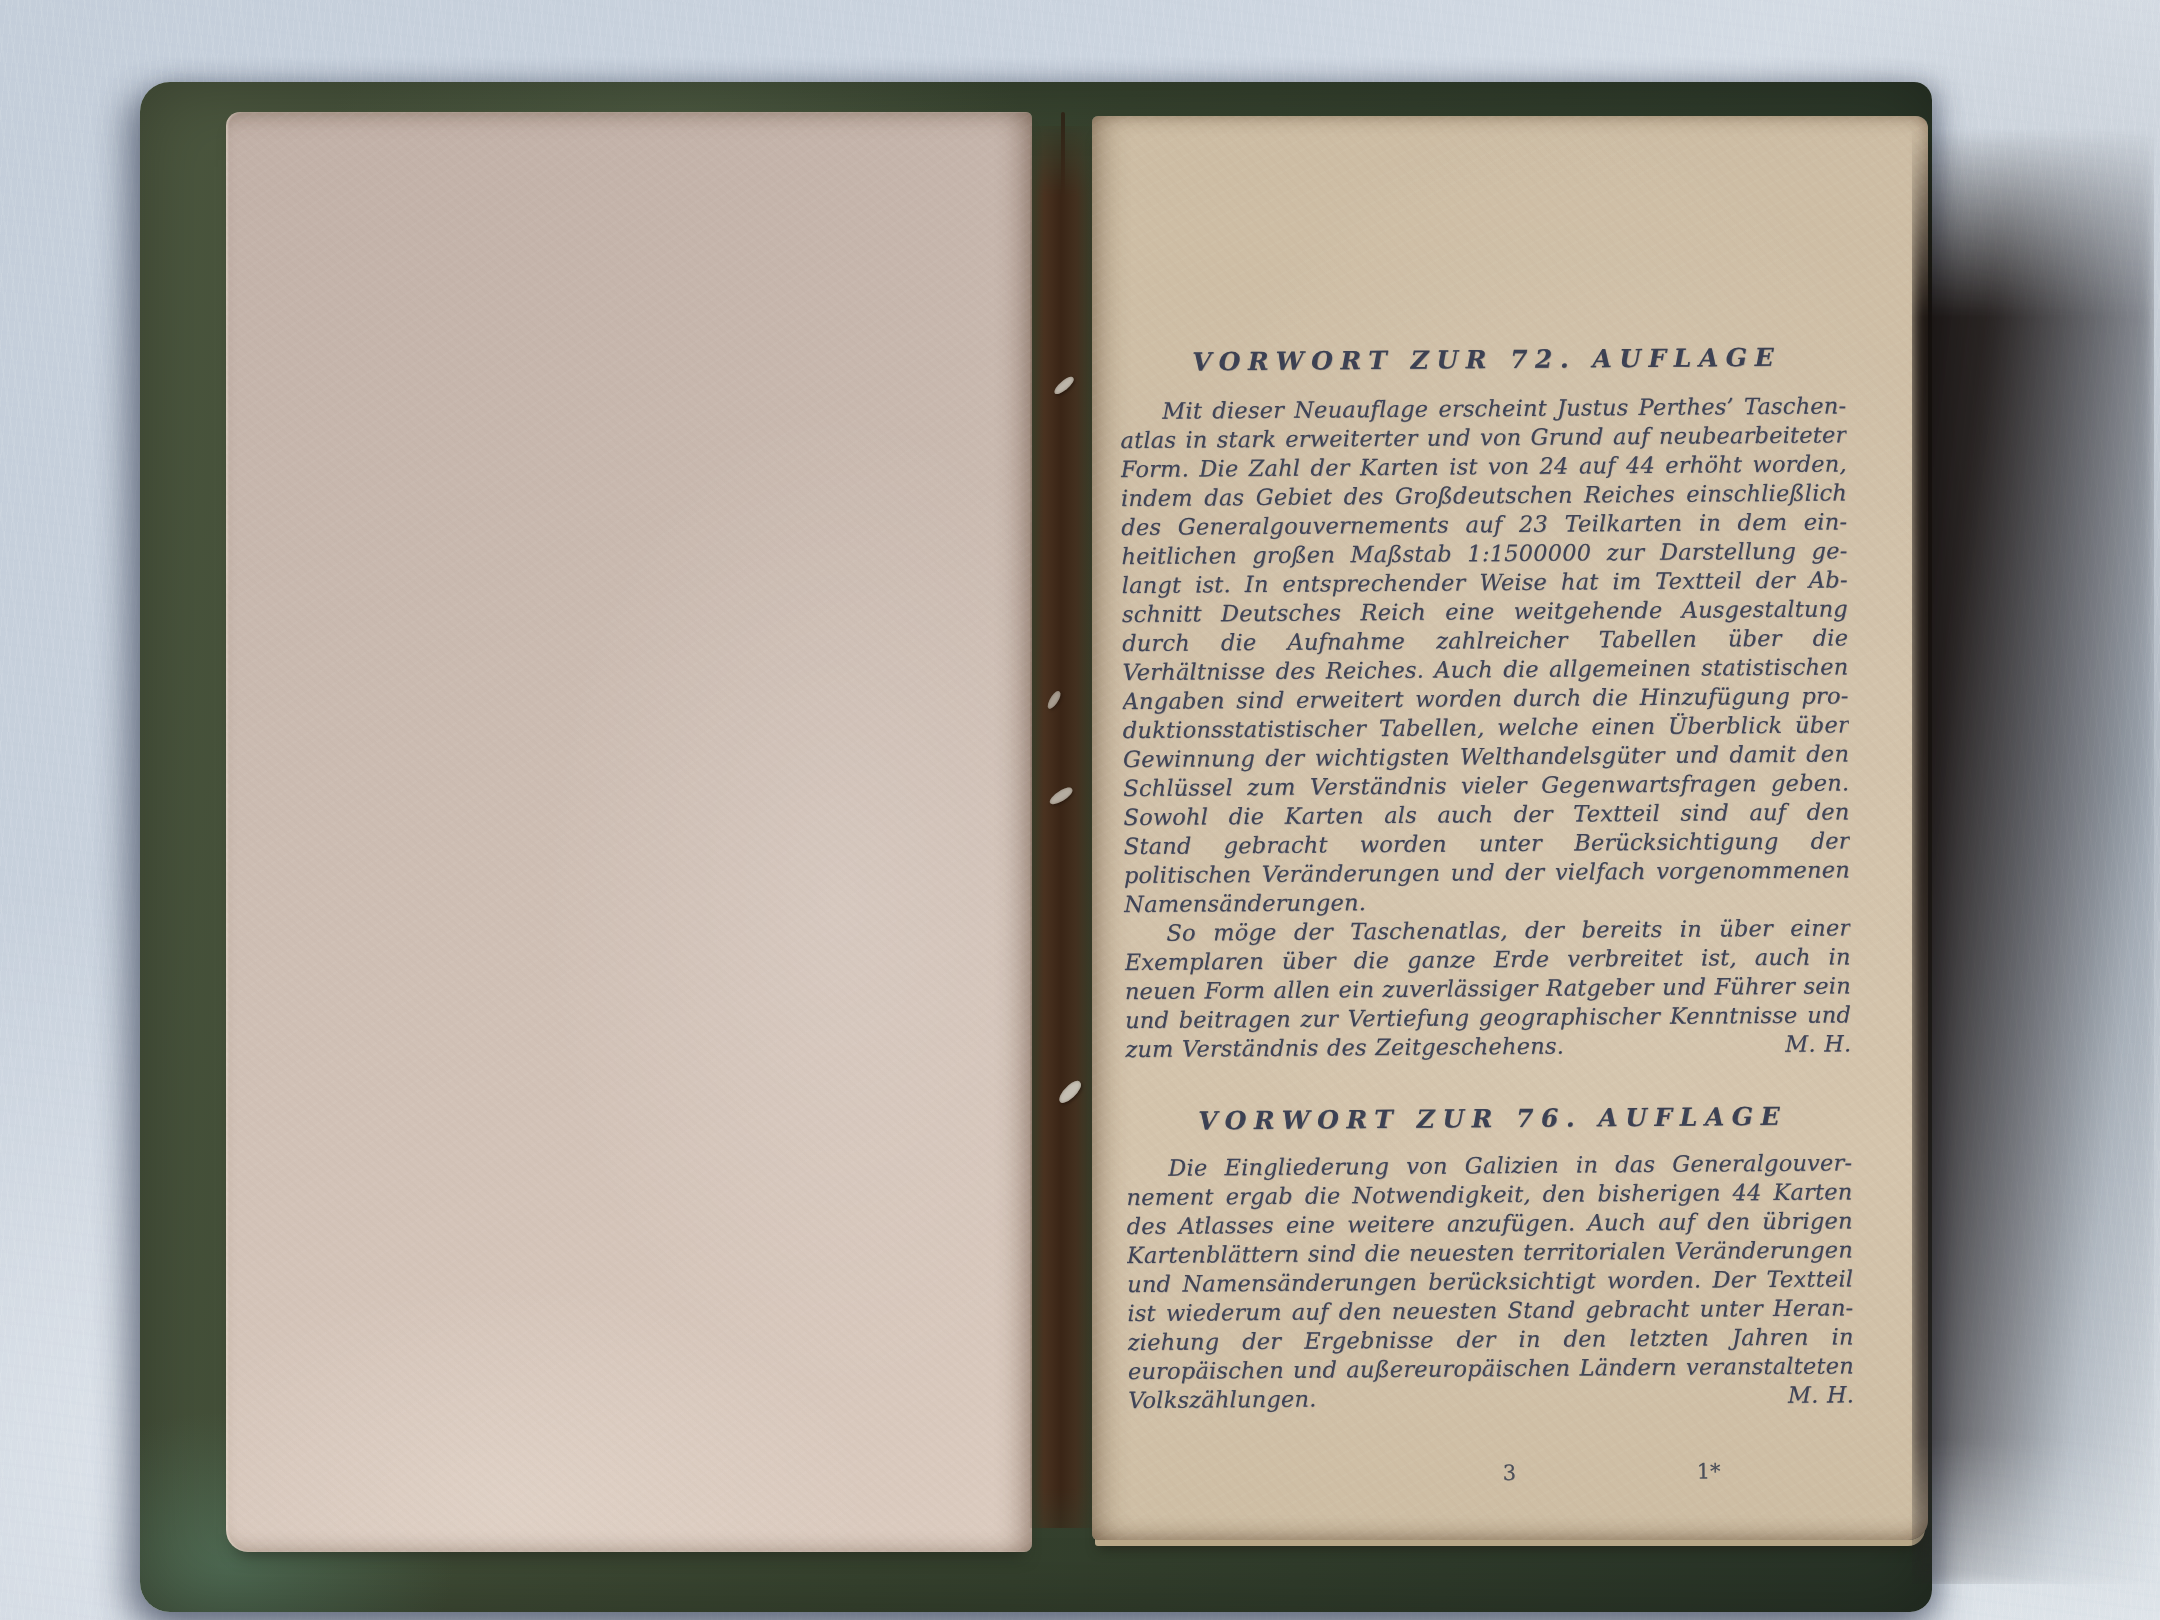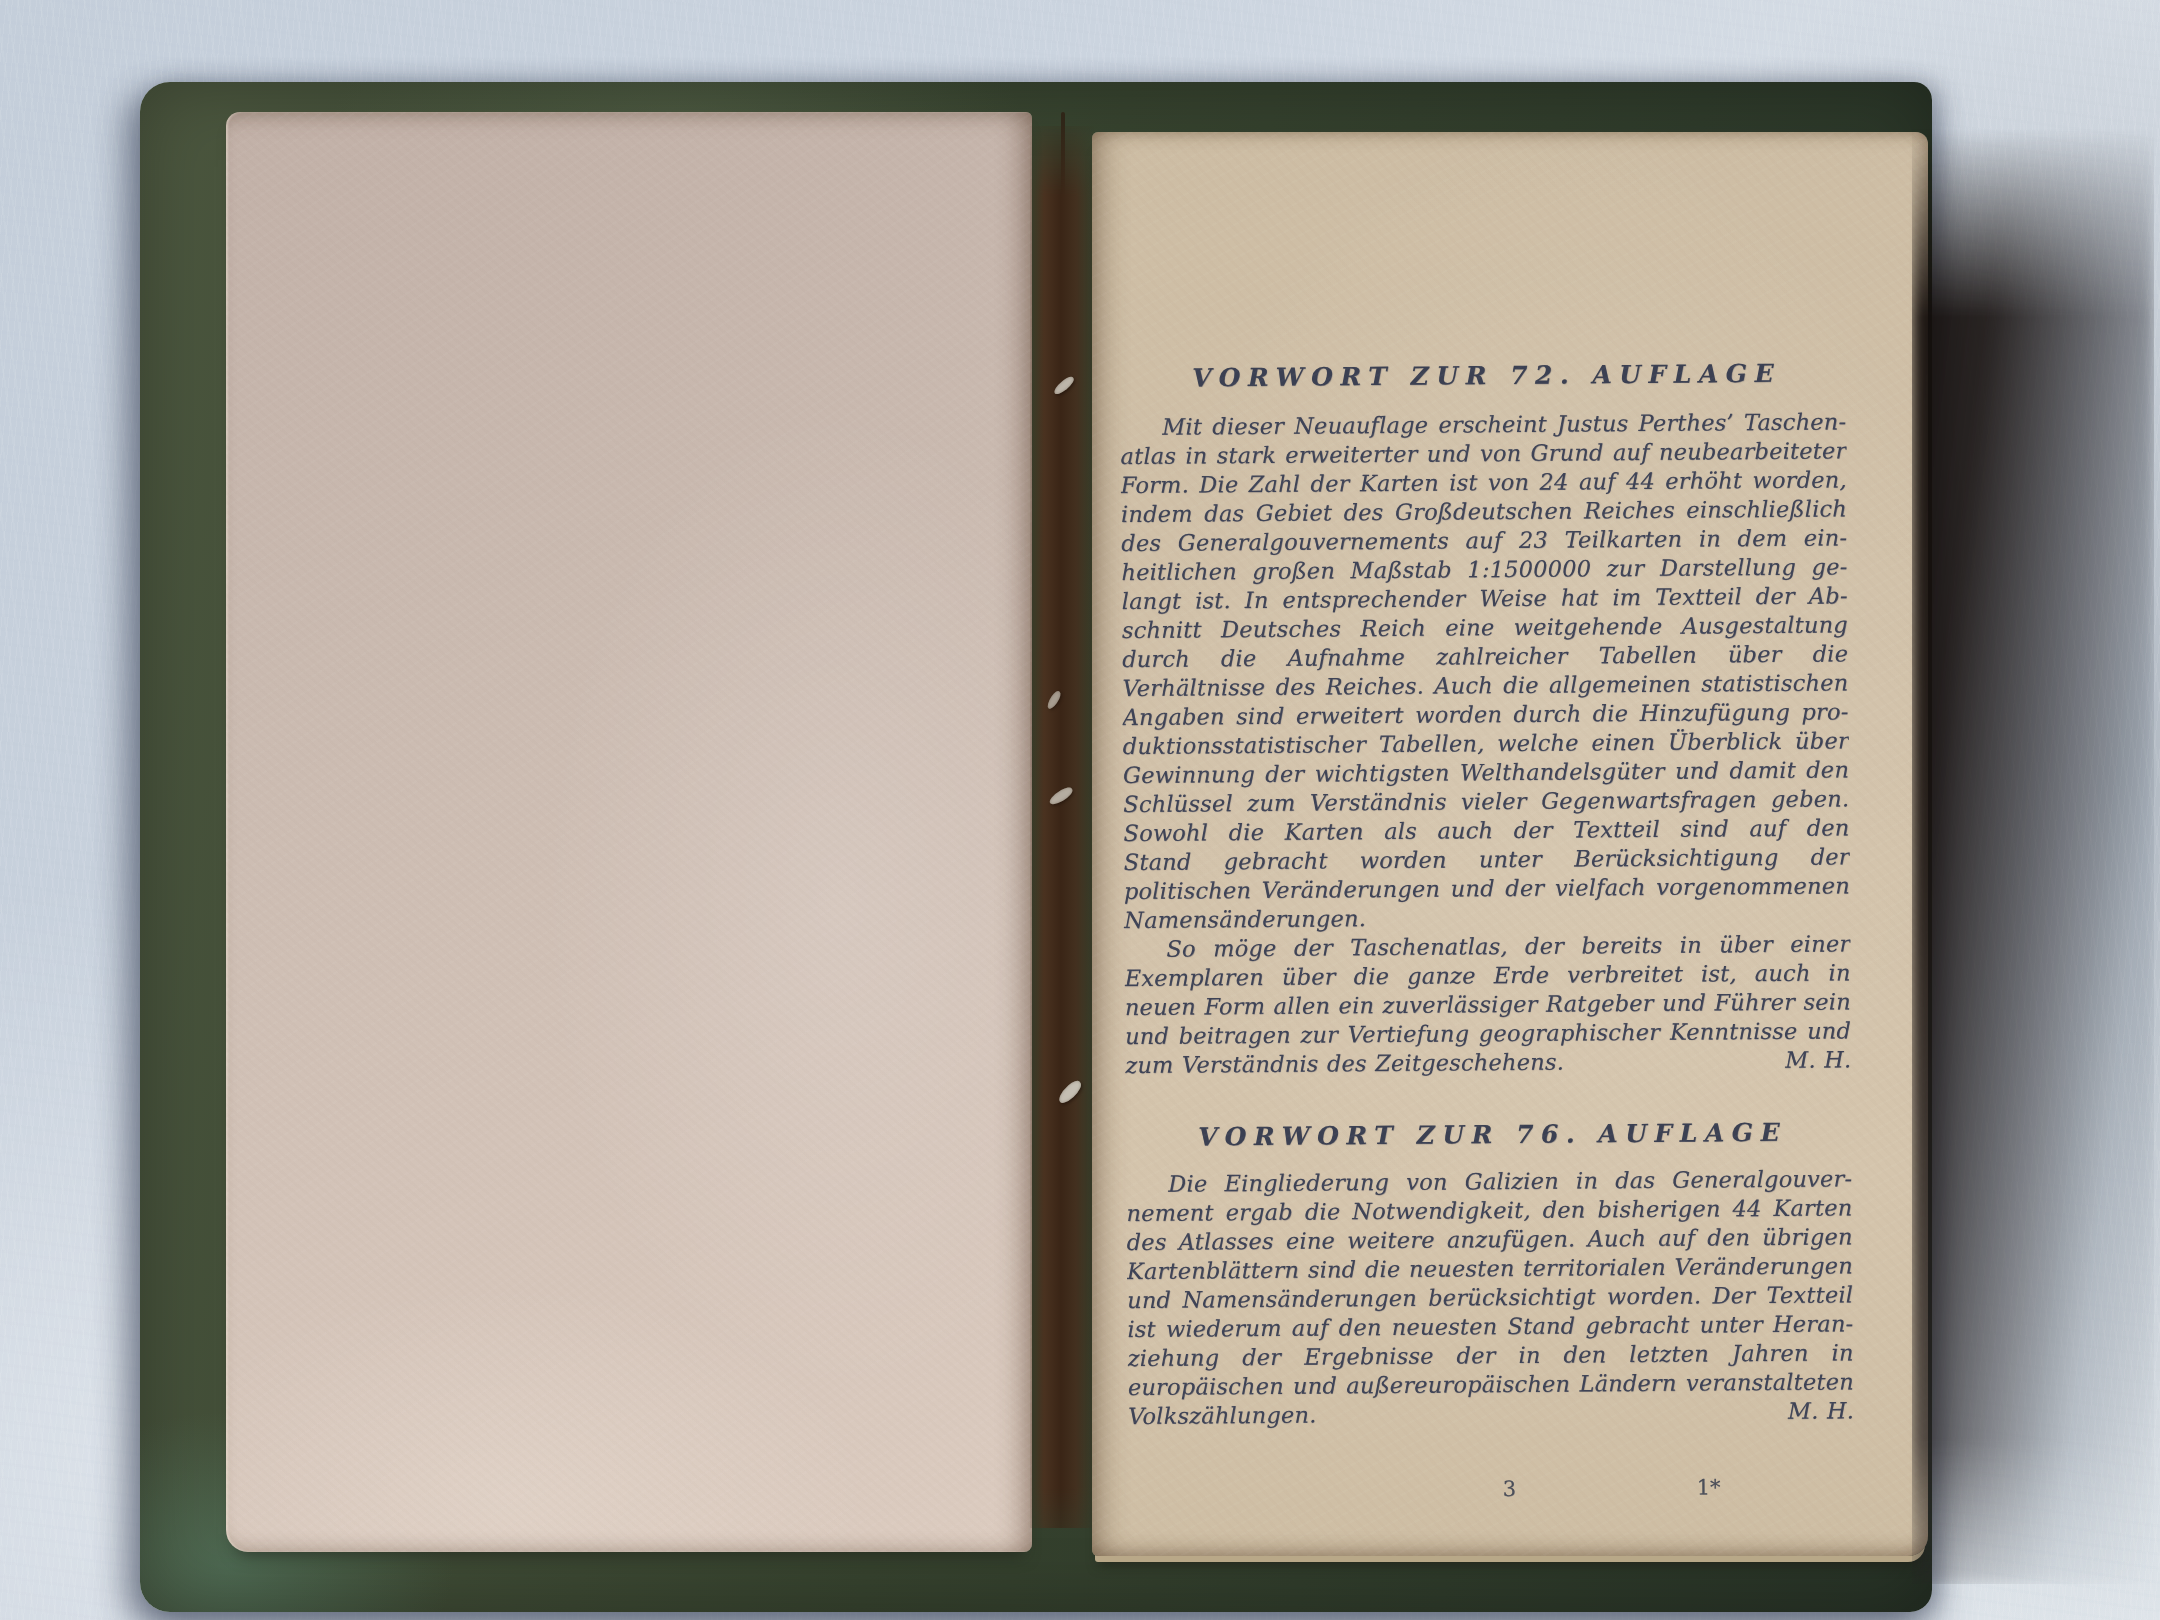--- a/index.html
+++ b/index.html
@@ -82,21 +82,20 @@
     background:
       radial-gradient(560px 800px at 55% 40%, rgba(255,250,238,.10), transparent 75%),
       linear-gradient(176deg,#cdbda4 0%, #d2c2aa 42%, #d5c5ad 74%, #cdbda3 100%);
     box-shadow:
       inset 18px 0 30px -12px rgba(70,45,25,.48),
       inset -10px 0 16px -8px rgba(95,68,42,.33),
       inset 0 -16px 20px -13px rgba(92,66,45,.38),
       inset 0 12px 16px -12px rgba(95,70,50,.28),
       0 9px 0 -3px rgba(193,175,142,.95),
       0 16px 12px -7px rgba(28,25,18,.55);
-    margin-top: 16px;
   }
   .page.right::after{
     content:"";position:absolute;inset:0;border-radius:inherit;opacity:.45;pointer-events:none;
     background:
       repeating-linear-gradient(47deg, rgba(120,92,66,.04) 0 3px, transparent 3px 8px),
       repeating-linear-gradient(-28deg, rgba(255,255,255,.05) 0 2px, transparent 2px 10px);
   }
   .rp-rot{position:absolute;inset:0;transform:rotate(-0.45deg);transform-origin:50% 0;}
   .textcol{position:absolute;left:26px;top:228px;width:726px;color:#3e4356;}
   .vh{

